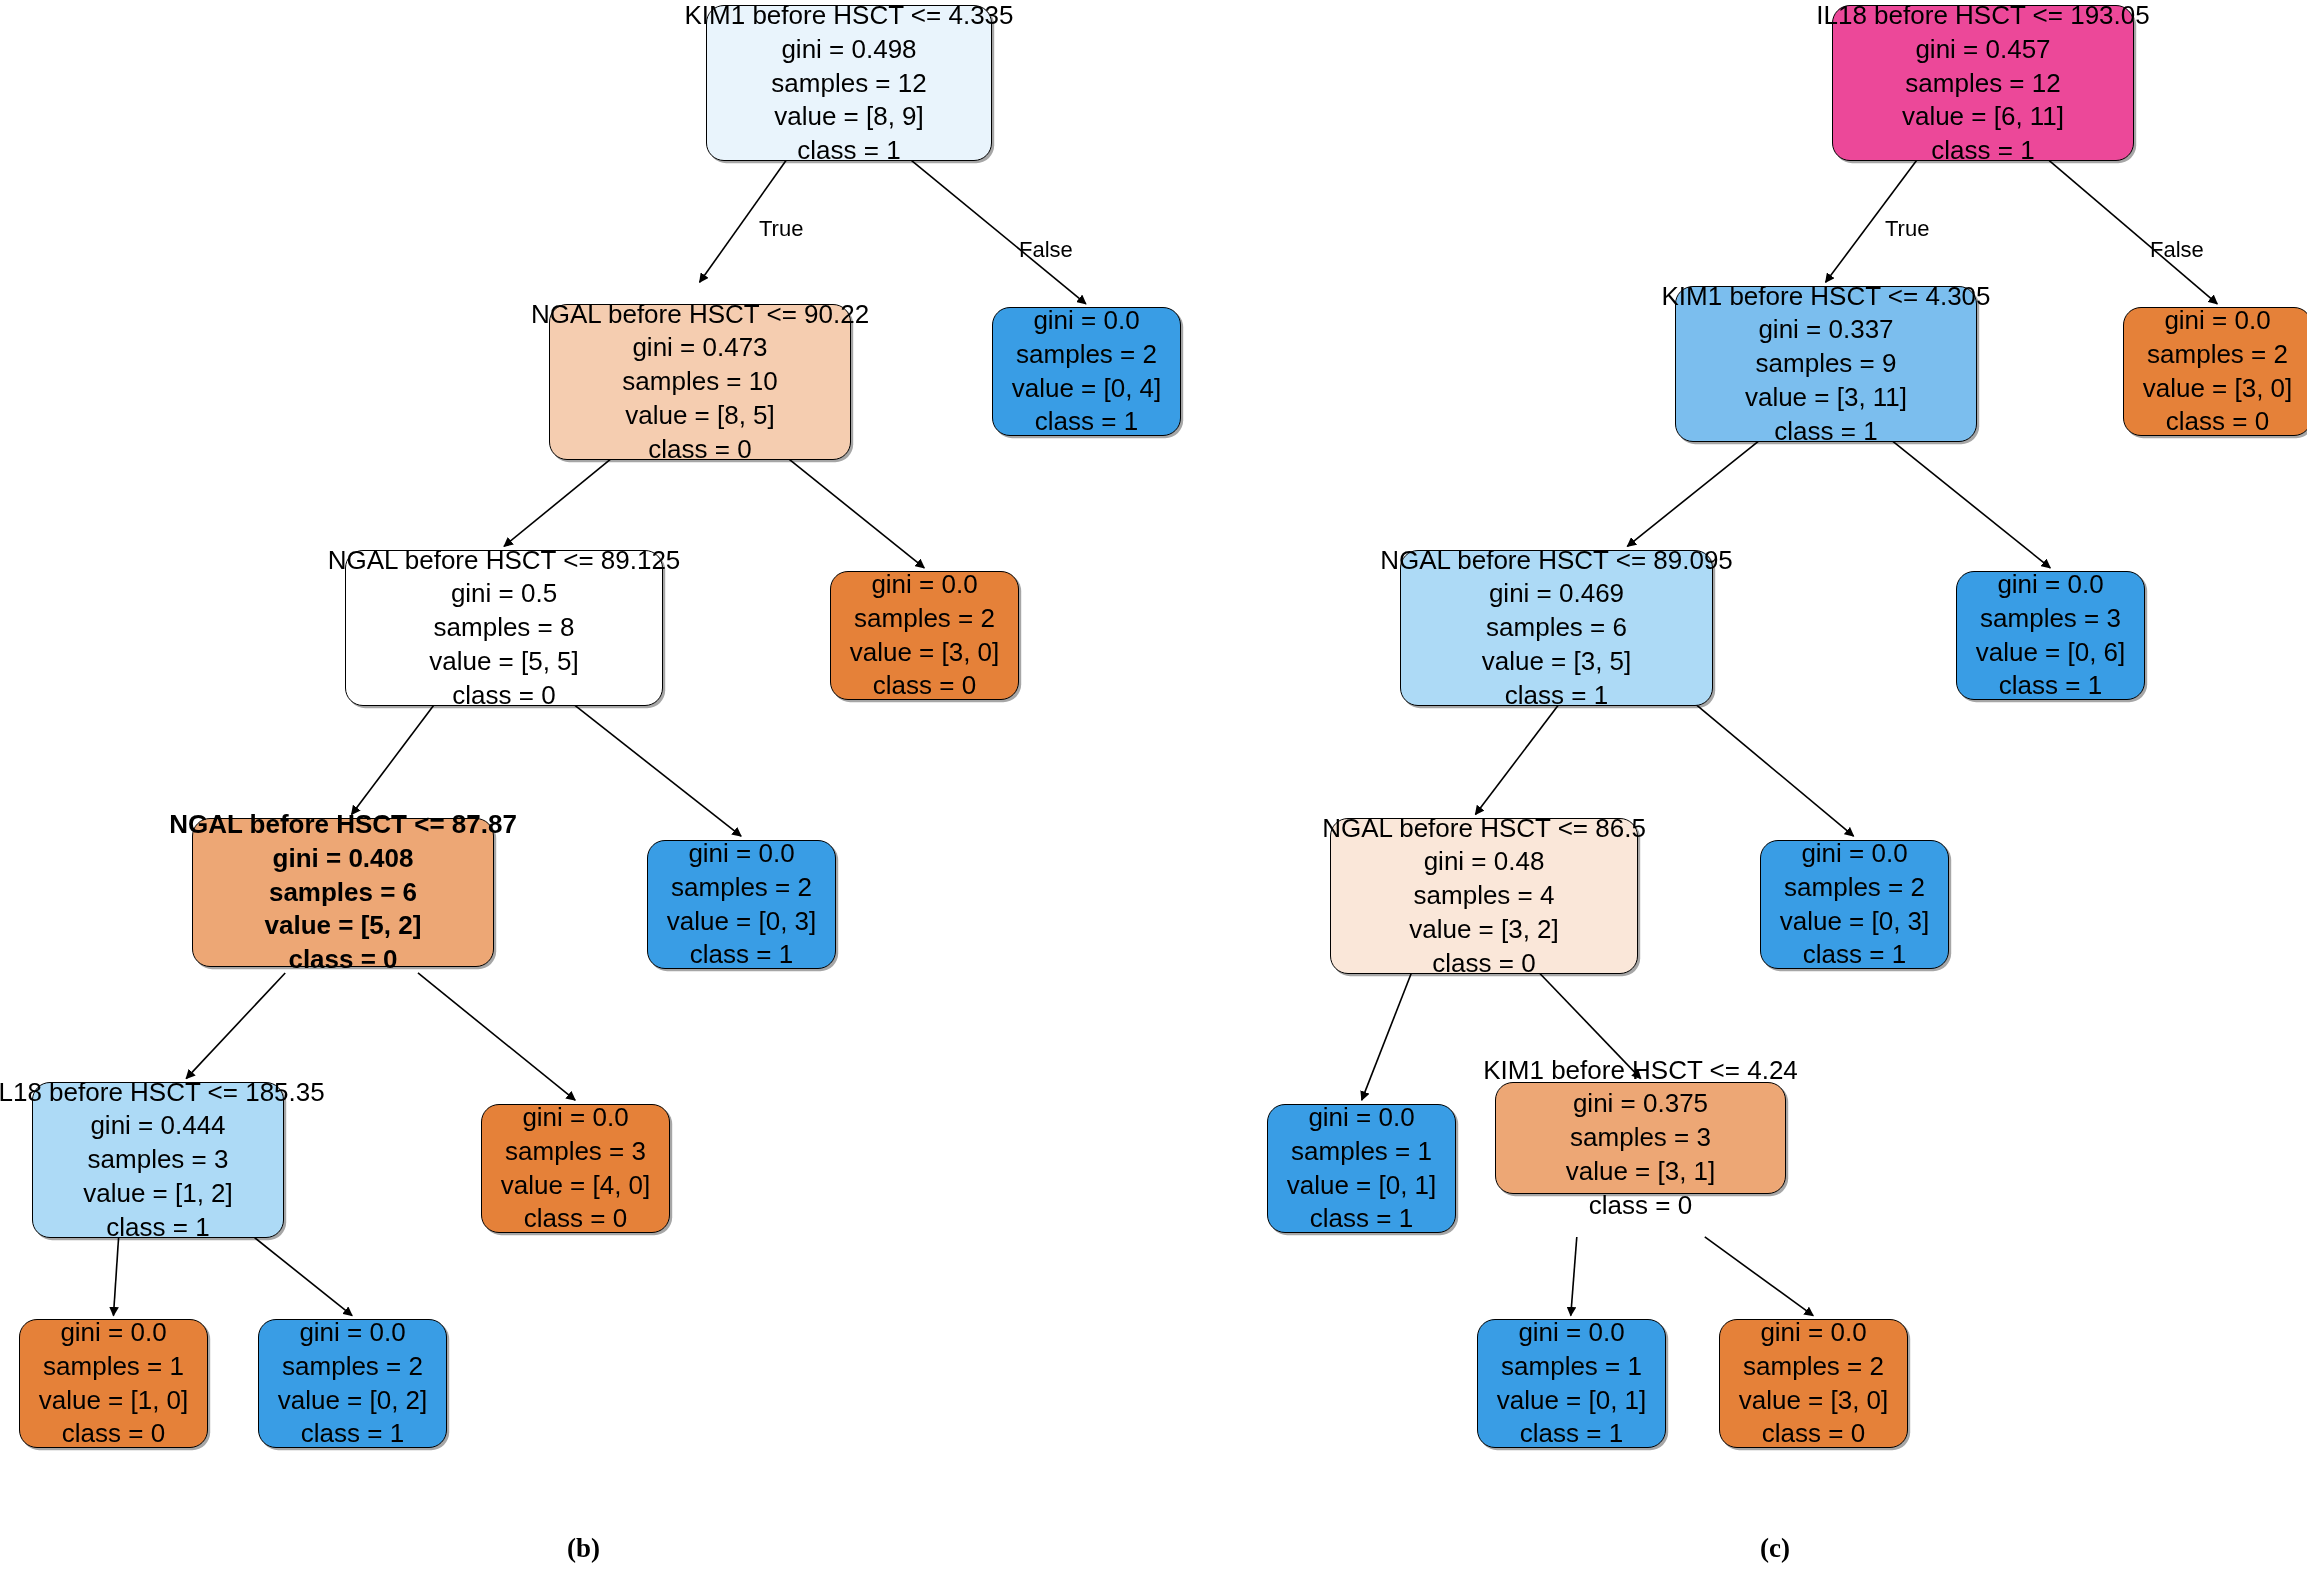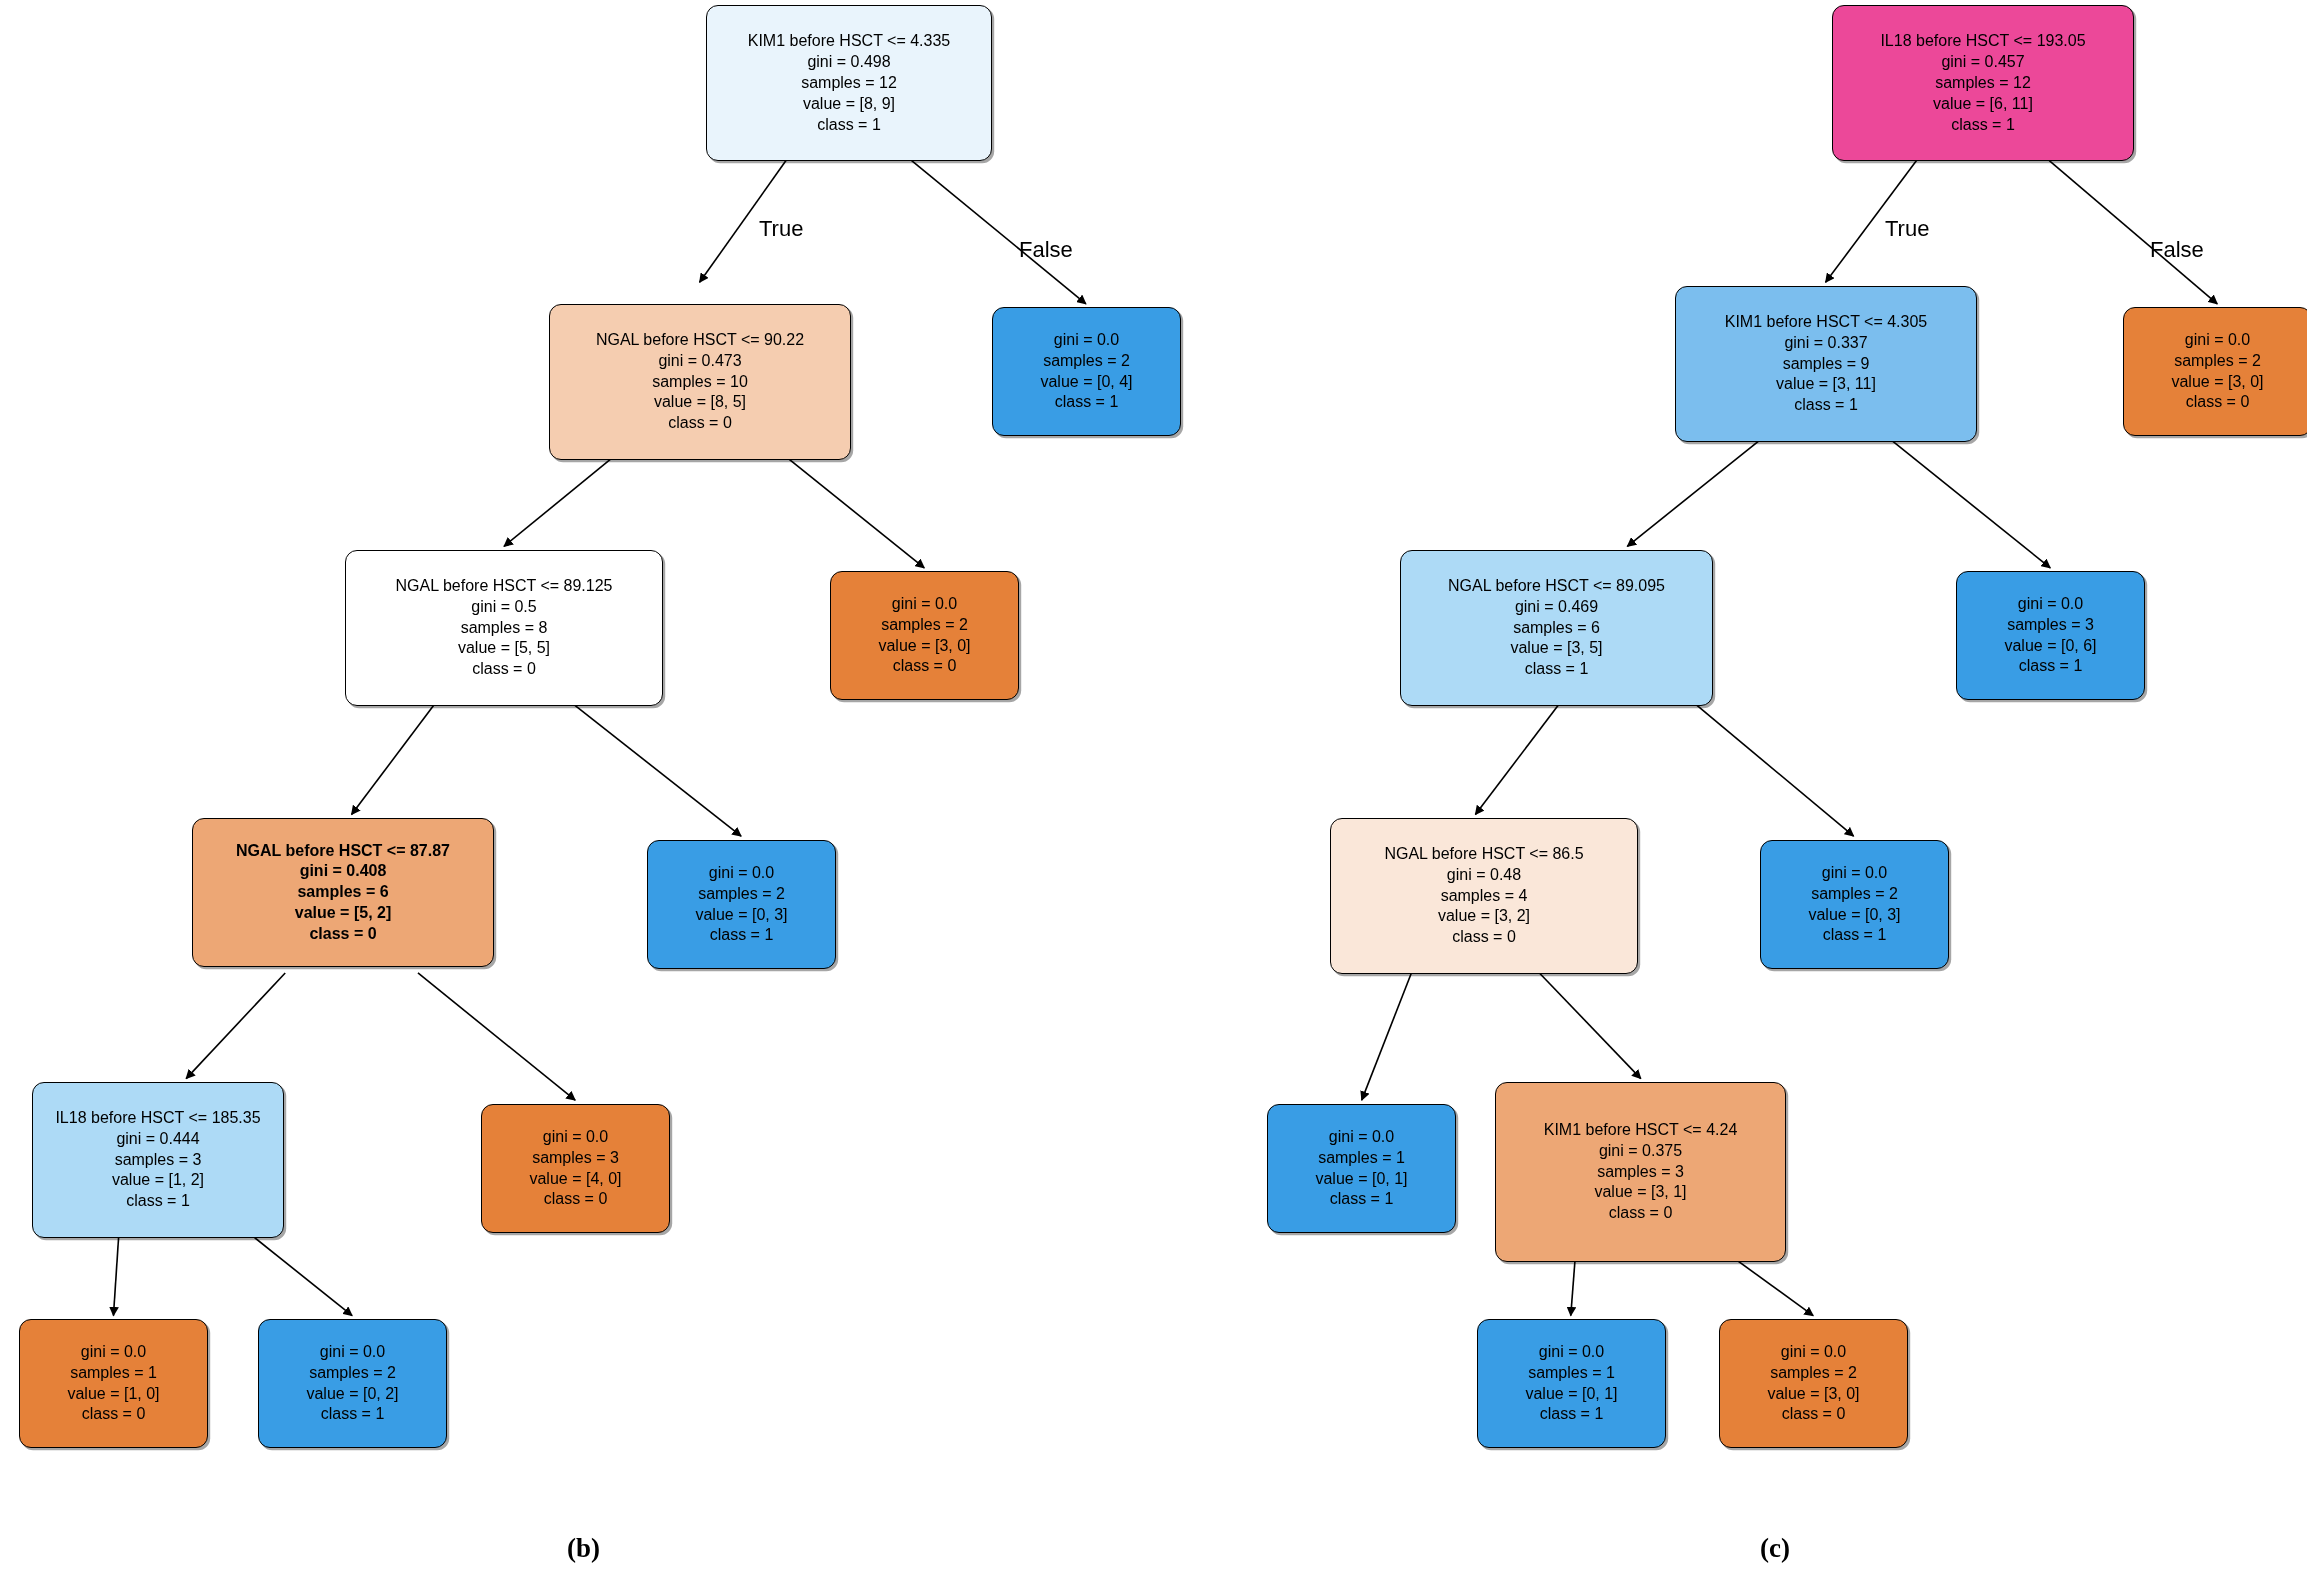--- a/index.html
+++ b/index.html
@@ -4,24 +4,24 @@
 <style>
   html,body{margin:0;padding:0;background:#ffffff;}
   body{width:2307px;height:1592px;position:relative;overflow:hidden;
        font-family:"Liberation Sans","DejaVu Sans",sans-serif;}
   #canvas{position:absolute;inset:0;width:2307px;height:1592px;}
   svg#edges{position:absolute;left:0;top:0;width:2307px;height:1592px;pointer-events:none;}
   .node{
     position:absolute;
     box-sizing:border-box;
     border:1.6px solid #000000;
-    border-radius:12px;
+    border-radius:18px;
     background:#ffffff;
     display:flex;flex-direction:column;justify-content:center;align-items:center;
-    font-size:16px;
+    font-size:26px;
     line-height:1.30;
     color:#000000;
     text-align:center;
     padding:5.4px 8.6px;
     box-shadow:2.2px 2.2px 0 rgba(0,0,0,0.35);
   }
   .node .ln{white-space:nowrap;display:block;}
   .edge-label{
     position:absolute;
     font-size:22px;
@@ -187,21 +187,21 @@
         <span class="ln">samples = 2</span>
         <span class="ln">value = [0, 3]</span>
         <span class="ln">class = 1</span>
       </div>
       <div class="node" style="left: 1267px; top: 1104px; width: 189px; height: 129px; background: rgb(57, 157, 229);">
         <span class="ln">gini = 0.0</span>
         <span class="ln">samples = 1</span>
         <span class="ln">value = [0, 1]</span>
         <span class="ln">class = 1</span>
       </div>
-      <div class="node" style="left: 1495px; top: 1082px; width: 291px; height: 180px; background: rgb(237, 167, 117);">
+      <div class="node" style="left: 1495px; top: 1082px; width: 291px; height: 112px; background: rgb(237, 167, 117);">
         <span class="ln">KIM1 before HSCT &lt;= 4.24</span>
         <span class="ln">gini = 0.375</span>
         <span class="ln">samples = 3</span>
         <span class="ln">value = [3, 1]</span>
         <span class="ln">class = 0</span>
       </div>
       <div class="node" style="left: 1477px; top: 1319px; width: 189px; height: 129px; background: rgb(57, 157, 229);">
         <span class="ln">gini = 0.0</span>
         <span class="ln">samples = 1</span>
         <span class="ln">value = [0, 1]</span>

